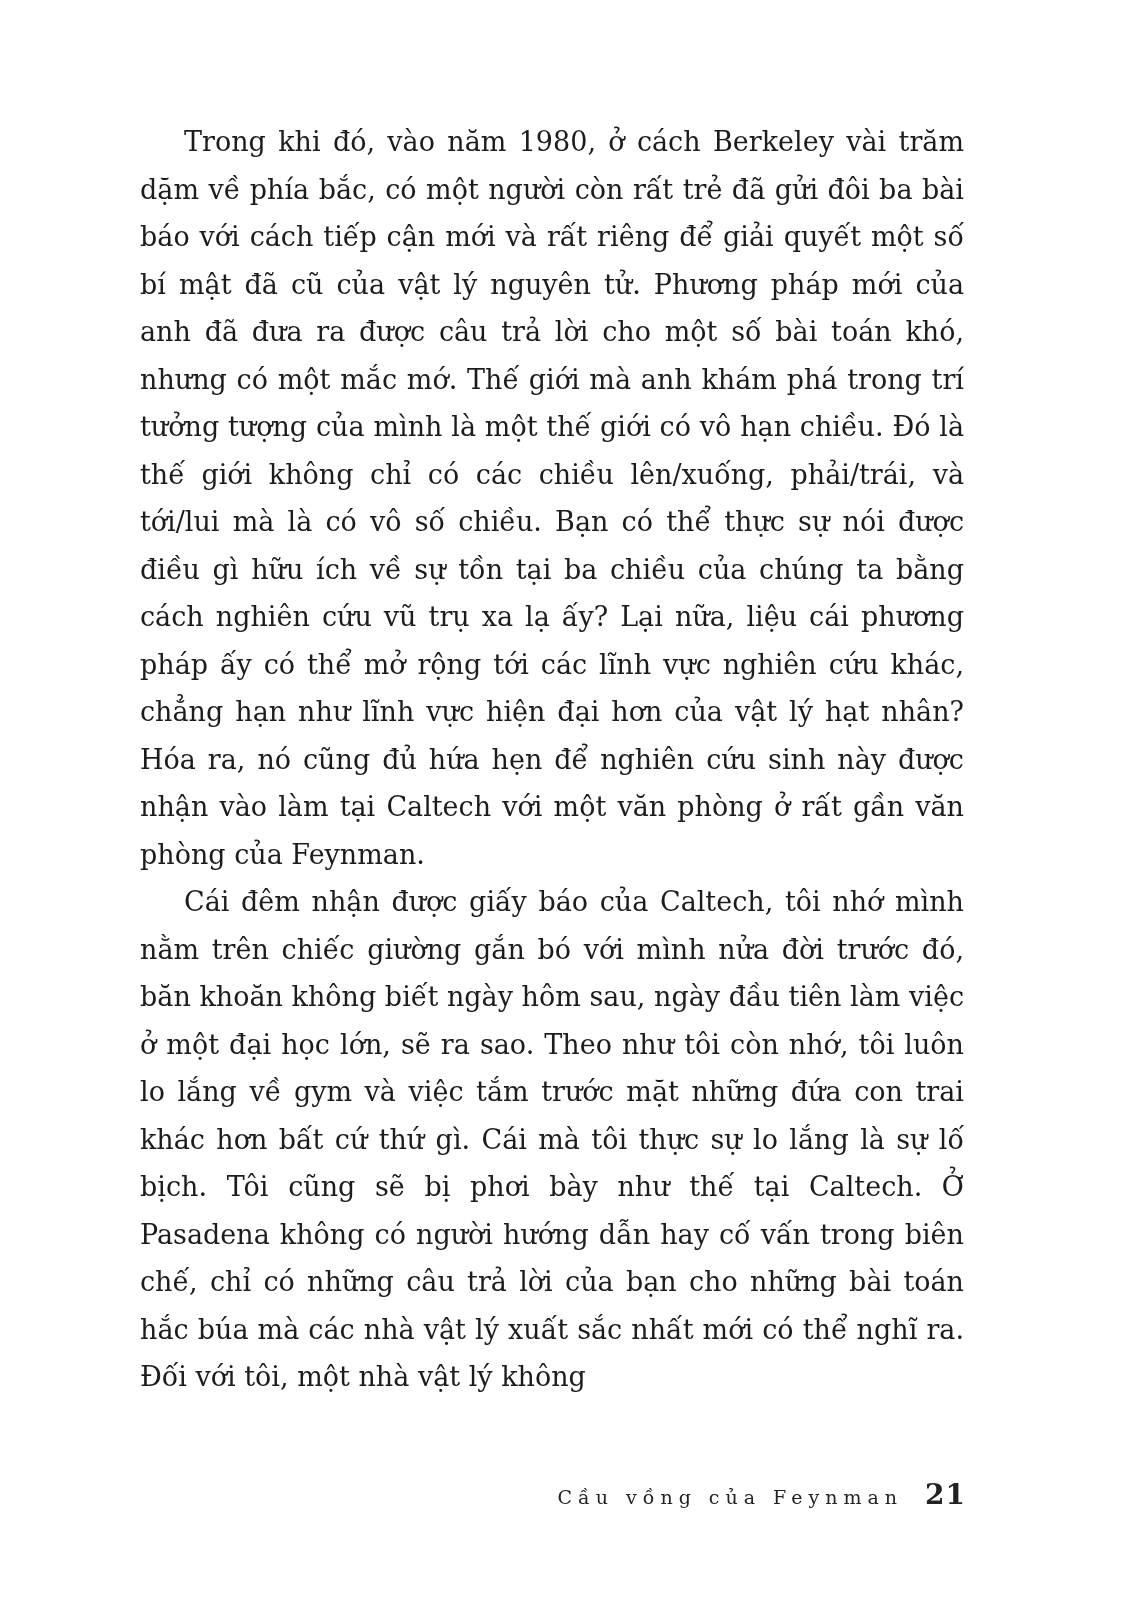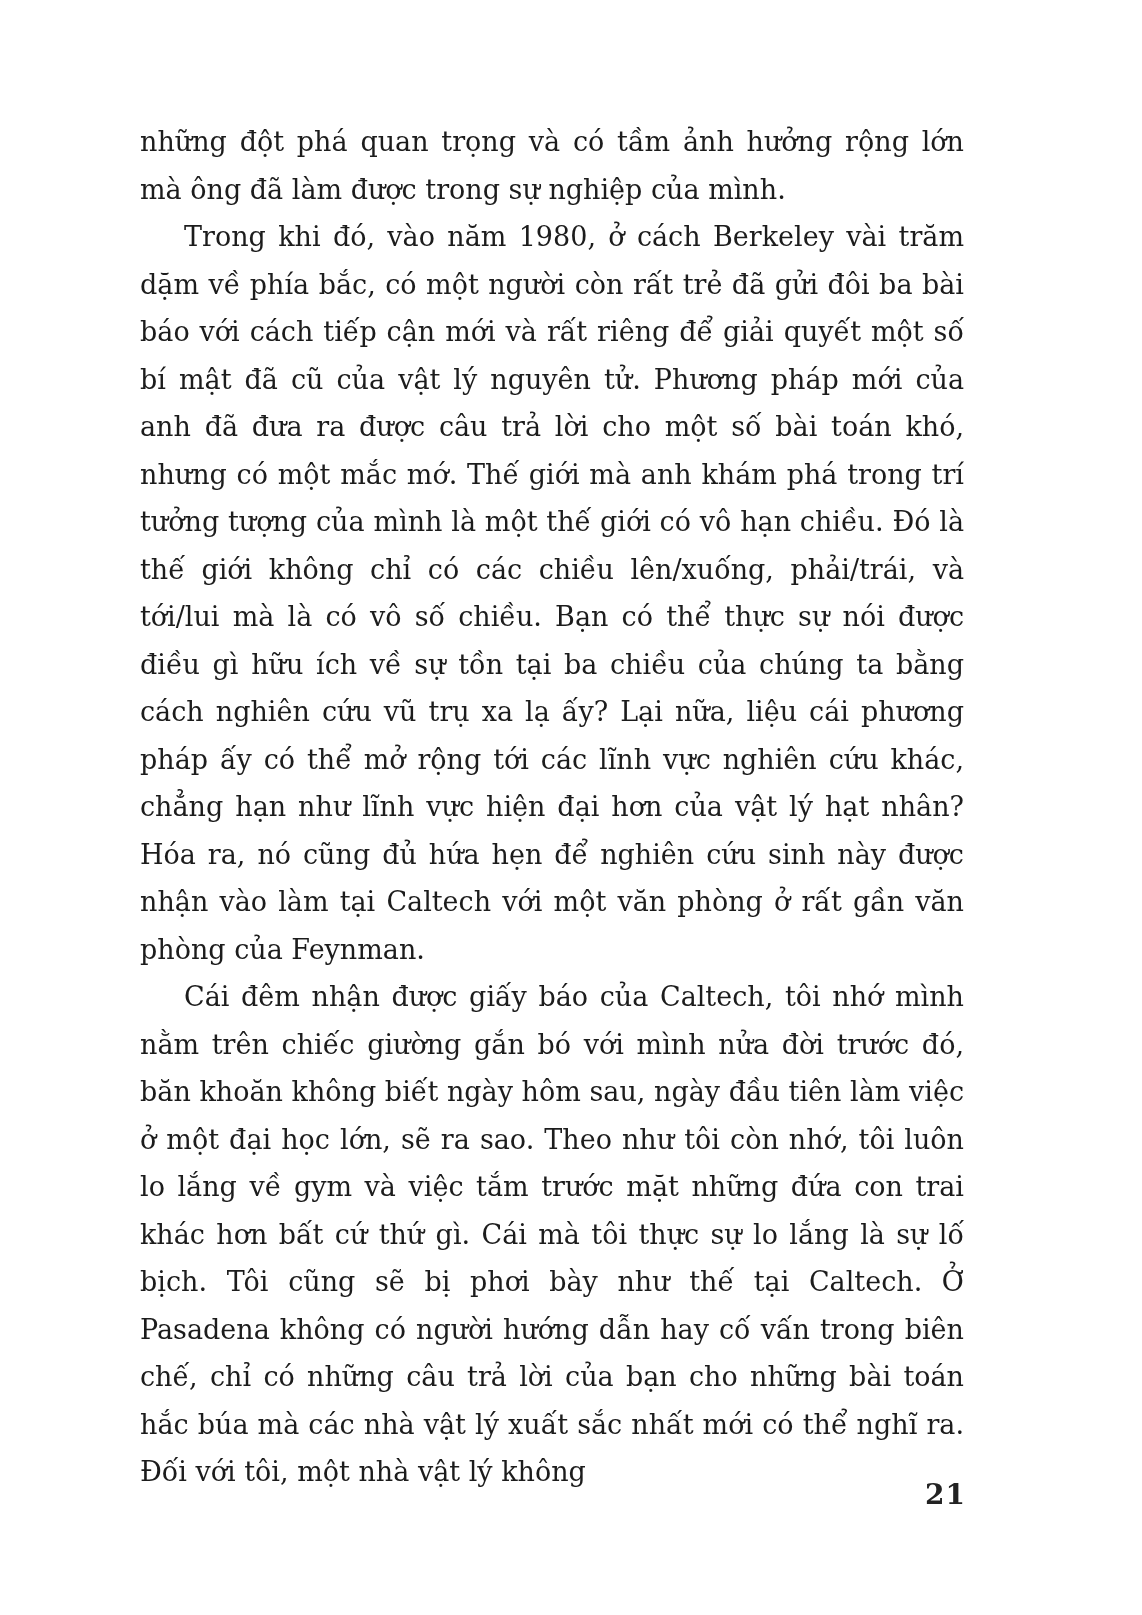--- a/index.html
+++ b/index.html
@@ -52,22 +52,22 @@
     font-weight: bold;
     letter-spacing: 1px;
   }
 </style>
 </head>
 <body>
 
 <div class="page">
 
   <div class="text-block">
-    <p class="para no-indent">những đột phá quan trọng và có tầm ảnh hưởng rộng lớn mà ông đã làm được trong sự nghiệp của mình.</p>
     <p class="para">Trong khi đó, vào năm 1980, ở cách Berkeley vài trăm dặm về phía bắc, có một người còn rất trẻ đã gửi đôi ba bài báo với cách tiếp cận mới và rất riêng để giải quyết một số bí mật đã cũ của vật lý nguyên tử. Phương pháp mới của anh đã đưa ra được câu trả lời cho một số bài toán khó, nhưng có một mắc mớ. Thế giới mà anh khám phá trong trí tưởng tượng của mình là một thế giới có vô hạn chiều. Đó là thế giới không chỉ có các chiều lên/xuống, phải/trái, và tới/lui mà là có vô số chiều. Bạn có thể thực sự nói được điều gì hữu ích về sự tồn tại ba chiều của chúng ta bằng cách nghiên cứu vũ trụ xa lạ ấy? Lại nữa, liệu cái phương pháp ấy có thể mở rộng tới các lĩnh vực nghiên cứu khác, chẳng hạn như lĩnh vực hiện đại hơn của vật lý hạt nhân? Hóa ra, nó cũng đủ hứa hẹn để nghiên cứu sinh này được nhận vào làm tại Caltech với một văn phòng ở rất gần văn phòng của Feynman.</p>
     <p class="para">Cái đêm nhận được giấy báo của Caltech, tôi nhớ mình nằm trên chiếc giường gắn bó với mình nửa đời trước đó, băn khoăn không biết ngày hôm sau, ngày đầu tiên làm việc ở một đại học lớn, sẽ ra sao. Theo như tôi còn nhớ, tôi luôn lo lắng về gym và việc tắm trước mặt những đứa con trai khác hơn bất cứ thứ gì. Cái mà tôi thực sự lo lắng là sự lố bịch. Tôi cũng sẽ bị phơi bày như thế tại Caltech. Ở Pasadena không có người hướng dẫn hay cố vấn trong biên chế, chỉ có những câu trả lời của bạn cho những bài toán hắc búa mà các nhà vật lý xuất sắc nhất mới có thể nghĩ ra. Đối với tôi, một nhà vật lý không</p>
   </div>
 
   <div class="footer">
+    <span class="running-title">Cầu vồng của Feynman</span>
     <span class="page-number">21</span>
   </div>
 
 </div>
 
 </body></html>

